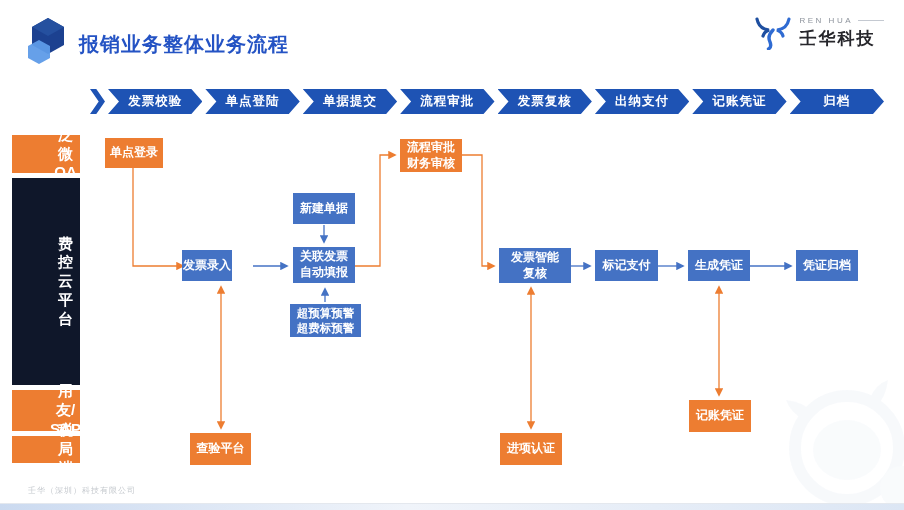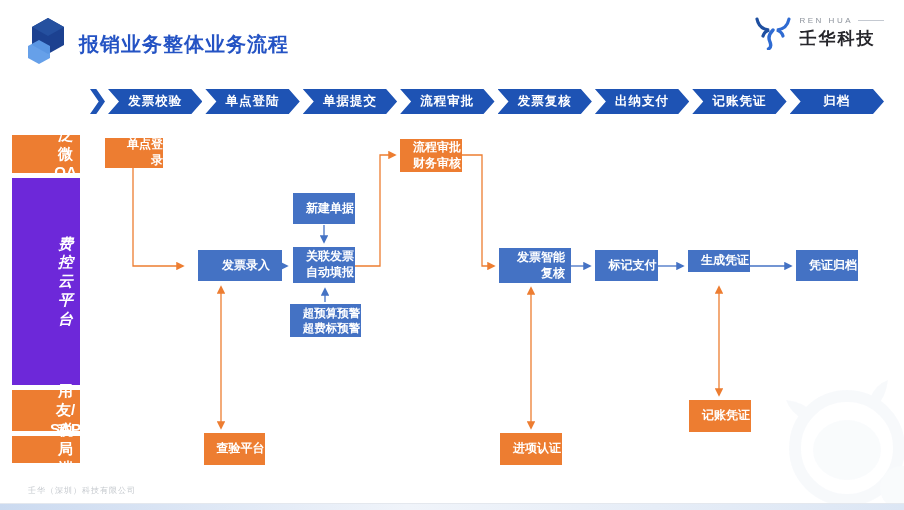--- a/index.html
+++ b/index.html
@@ -23,44 +23,44 @@
     clip-path:polygon(0 0, 42% 0, 100% 50%, 42% 100%, 0 100%, 58% 50%); }
   .stage { flex:1 1 0; background:#1E53B4; color:#fff; font-size:12.5px; font-weight:bold;
     display:flex; align-items:center; justify-content:center; letter-spacing:1px;
     clip-path:polygon(0 0, calc(100% - 11px) 0, 100% 50%, calc(100% - 11px) 100%, 0 100%, 11px 50%); }
 
   
   .lane { position:absolute; left:12px; width:68px; color:#fff; font-weight:bold; font-size:15px;
     display:flex; align-items:center; justify-content:center; text-align:center;
     white-space:pre-line; line-height:1.25;padding-left:39px; }
   .lane-orange { background:#ED7D31; }
-  .lane-blue { background:#6d28d9;font-style:italic; }
+  .lane-blue { background:#0f172a; }
   .lane-fanwei { top:135px; height:38px; }
   .lane-expense { top:178px; height:207px; }
   .lane-yonyou { top:390px; height:41px; }
   .lane-tax { top:436px; height:27px; }
 
   
   .node { position:absolute; color:#fff; font-weight:bold; font-size:12px;
-    display:flex; align-items:center; justify-content:center; text-align:right;
-    white-space:pre-line; line-height:1.3;padding-left:12px; }
+    display:flex; align-items:center; justify-content:center; text-align:center;
+    white-space:pre-line; line-height:1.3; }
   .node-blue { background:#4472C4; }
   .node-orange { background:#ED7D31; }
 
   .n-sso      { left:105px; top:138px; width:58px; height:30px; }
-  .n-entry    { left:198px; top:250px; width:84px; height:31px; }
+  .n-entry    { left:182px; top:250px; width:50px; height:31px; }
   .n-newdoc   { left:293px; top:193px; width:62px; height:31px; }
   .n-link     { left:293px; top:247px; width:62px; height:36px; }
   .n-warn     { left:290px; top:304px; width:71px; height:33px; font-size:11.5px; }
   .n-approval { left:400px; top:139px; width:62px; height:33px; }
   .n-review   { left:499px; top:248px; width:72px; height:35px; }
   .n-mark     { left:595px; top:250px; width:63px; height:31px; }
-  .n-voucher  { left:688px; top:250px; width:62px; height:22px; }
+  .n-voucher  { left:688px; top:250px; width:62px; height:31px; }
   .n-archive  { left:796px; top:250px; width:62px; height:31px; }
-  .n-verify   { left:204px; top:433px; width:61px; height:32px; }
+  .n-verify   { left:190px; top:433px; width:61px; height:32px; }
   .n-inputc   { left:500px; top:433px; width:62px; height:32px; }
   .n-acct     { left:689px; top:400px; width:62px; height:32px; }
 
   .connectors { position:absolute; left:0; top:0; }
 
   
   .footer-company { position:absolute; left:28px; top:485px; font-size:8px; color:#C5C9CE; letter-spacing:1px; }
   .bottom-bar { position:absolute; left:0; bottom:0; width:904px; height:7px;
     background:linear-gradient(90deg,#CBDAF0 0%,#F0F4FA 45%,#DCE6F4 100%);
     border-top:1px solid #E4E8EE; }

